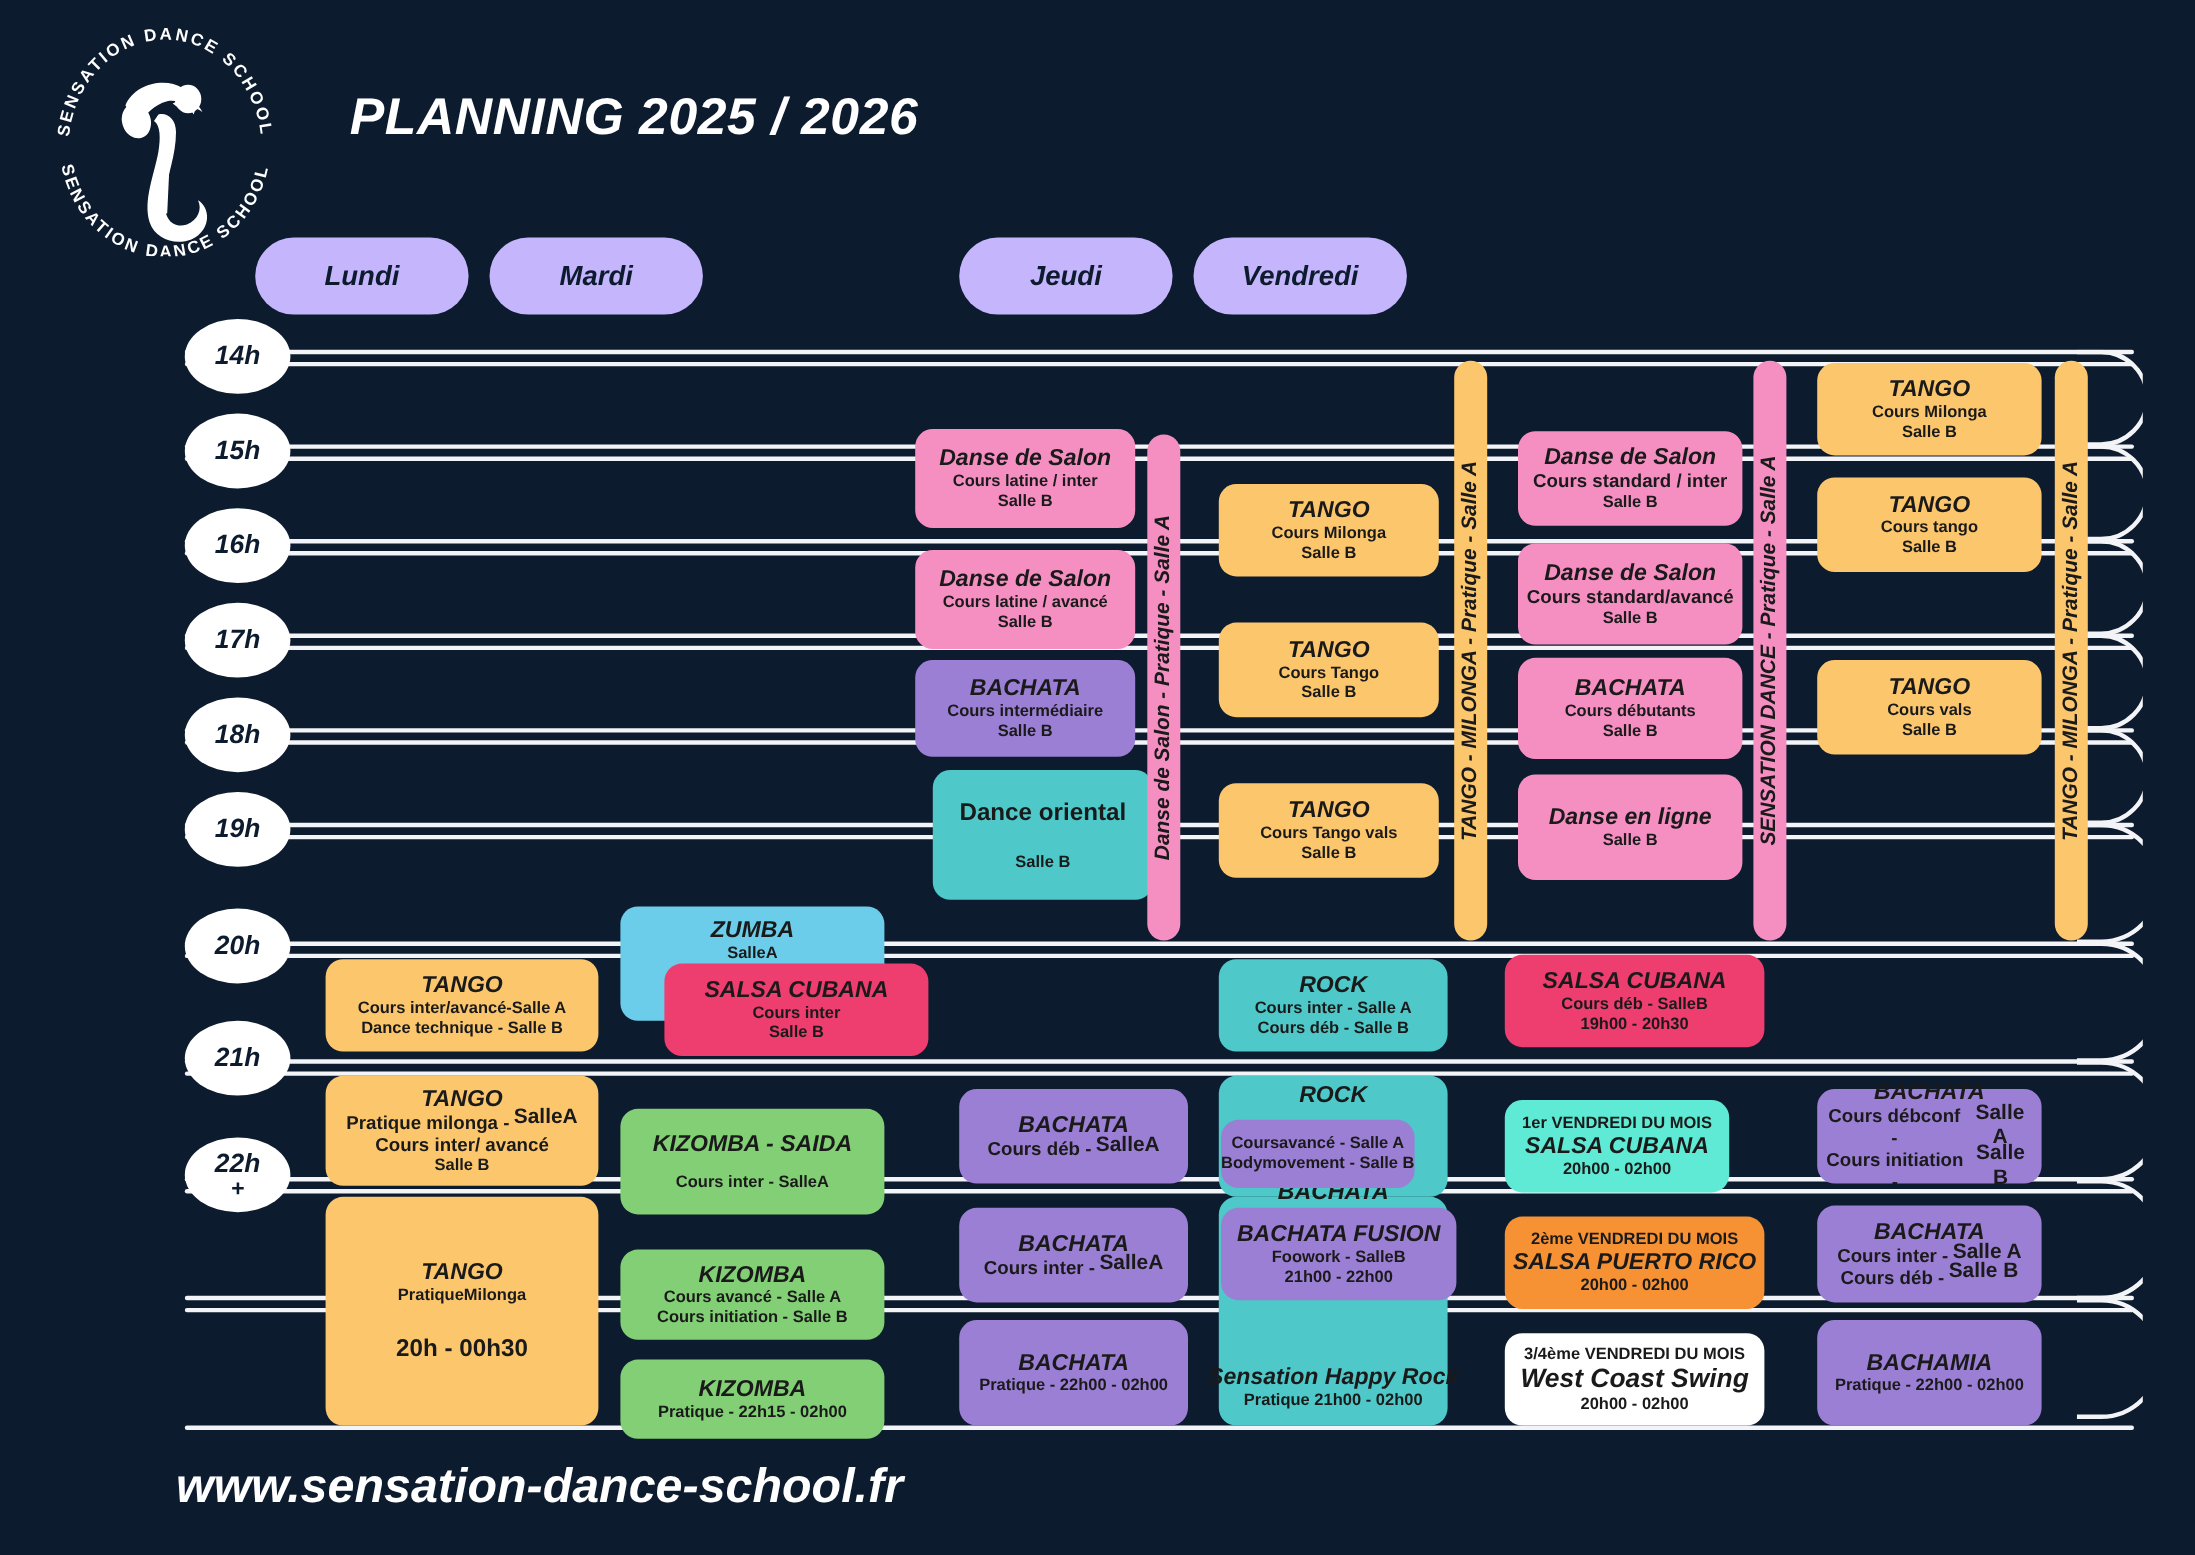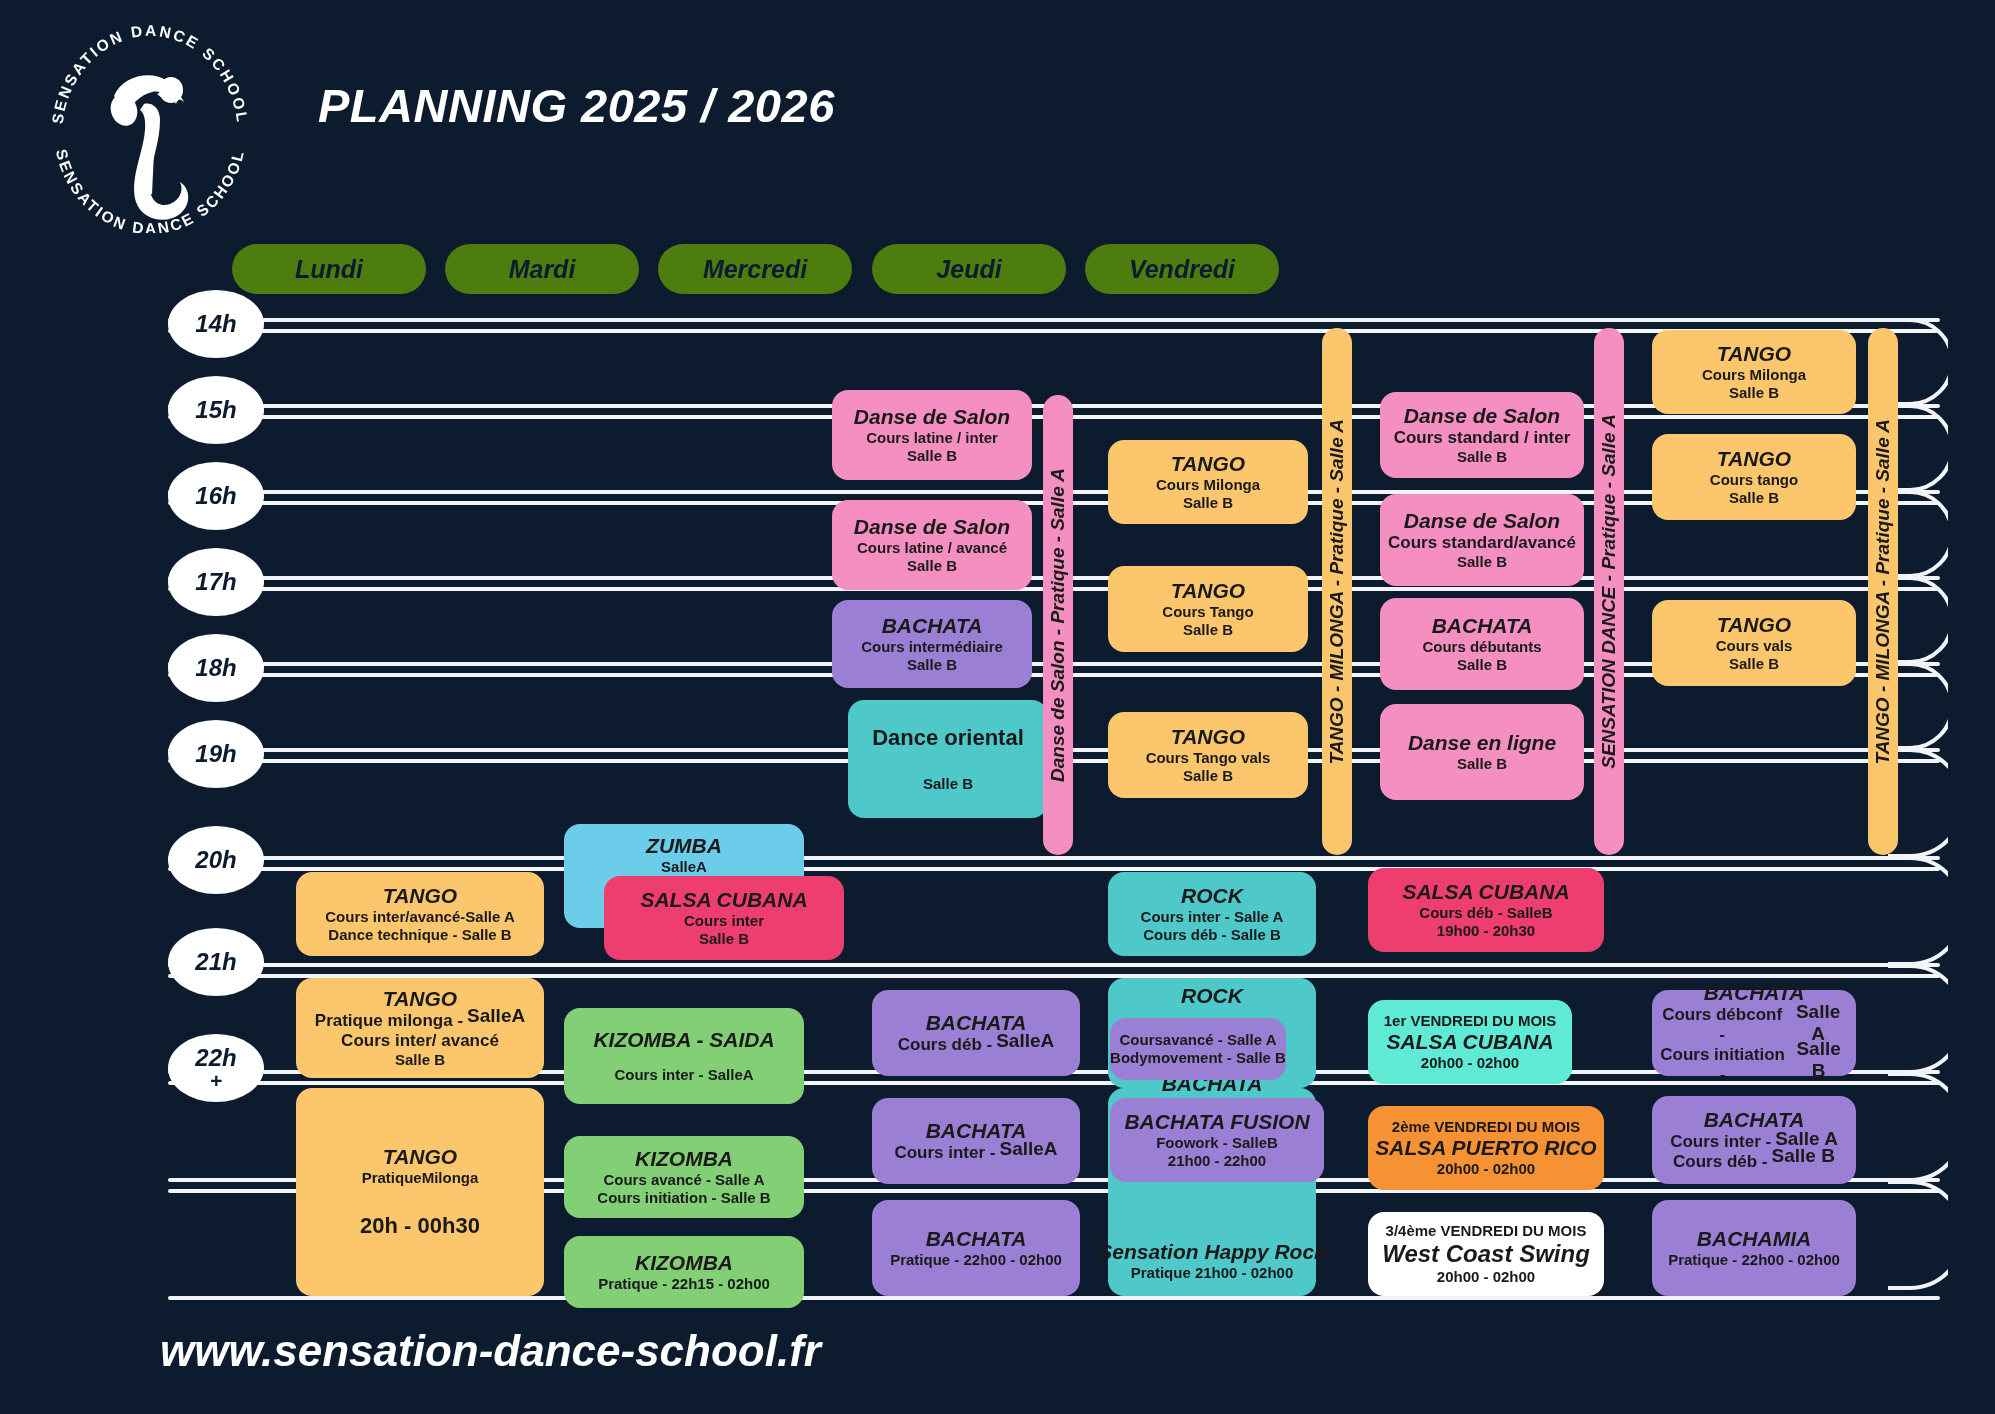--- a/index.html
+++ b/index.html
@@ -33,22 +33,22 @@
     width: 54px; height: 54px; border-radius: 50%;
     background: #ffffff; display: flex; align-items: center; justify-content: center;
   }
   .phone-num {
     font-size: 47px; font-weight: bold; font-style: italic; color: #ffffff;
     white-space: nowrap;
   }
 
   
   .day-pill {
-    position: absolute; top: 244px; height: 50px;
-    background: #4d7c0f; border-radius: 38px;
+    position: absolute; top: 216px; height: 70px;
+    background: #c4b5fd; border-radius: 38px;
     display: flex; align-items: center; justify-content: center;
     font-size: 25px; font-weight: bold; font-style: italic; color: #0d1b2e;
   }
 
   
   .rail {
     position: absolute; left: 168px; height: 4px; background: #f2f4f7;
     border-radius: 2px;
   }
   .time-pill {
@@ -135,21 +135,20 @@
         <path d="M112 92 L116 92 L112 176 L108 176 Z"></path>
       </g>
     </svg>
   </div>
 
   <div class="page-title">PLANNING 2025 / 2026</div>
 
 
   <div class="day-pill" style="left:232px;width:194px">Lundi</div>
   <div class="day-pill" style="left:445px;width:194px">Mardi</div>
-  <div class="day-pill" style="left:658px;width:194px">Mercredi</div>
   <div class="day-pill" style="left:872px;width:194px">Jeudi</div>
   <div class="day-pill" style="left:1085px;width:194px">Vendredi</div>
 
   <div class="rail" style="top:318px;width:1772px"></div>
   <div class="rail" style="top:329px;width:1772px"></div>
   <div class="rail" style="top:404px;width:1772px"></div>
   <div class="rail" style="top:415px;width:1772px"></div>
   <div class="rail" style="top:490px;width:1772px"></div>
   <div class="rail" style="top:501px;width:1772px"></div>
   <div class="rail" style="top:576px;width:1772px"></div>

